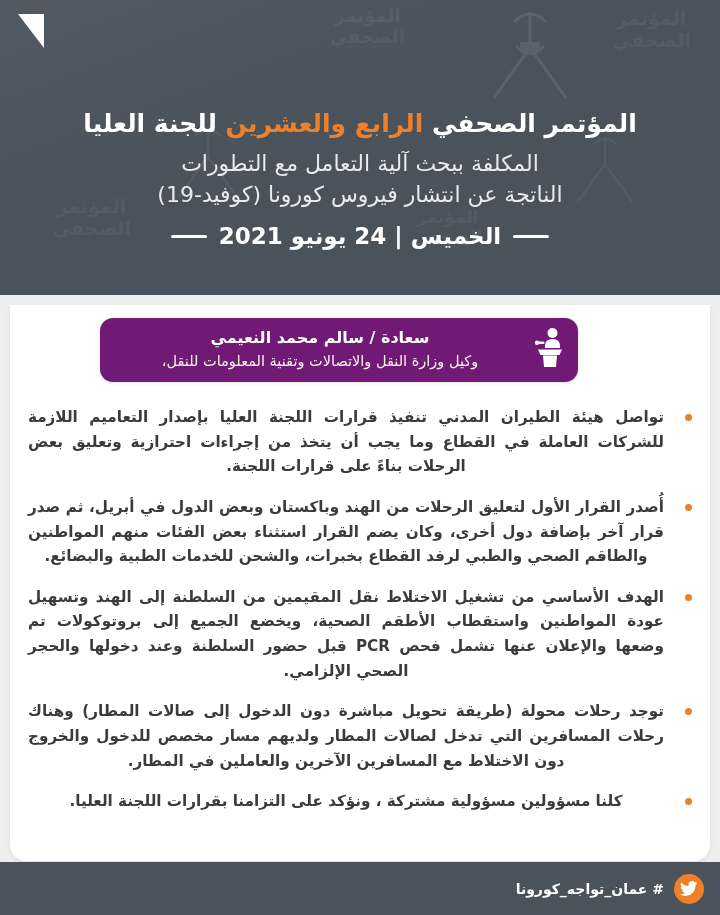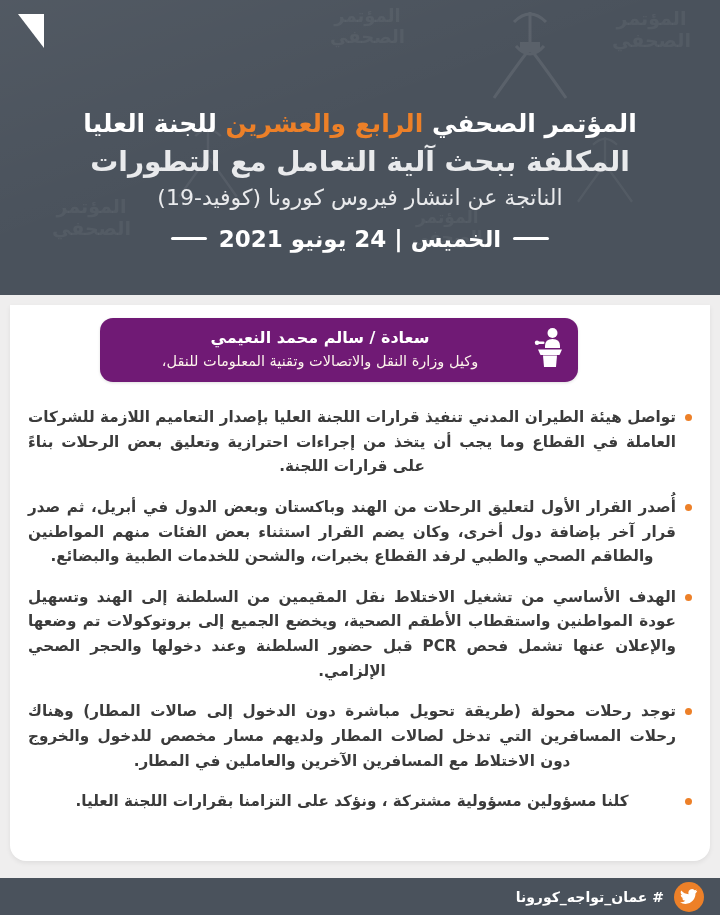--- a/index.html
+++ b/index.html
@@ -125,24 +125,24 @@
   .title-line1 {
     color: #ffffff;
     font-size: 25px;
     font-weight: bold;
     line-height: 1.28;
     letter-spacing: 0px;
   }
   .title-accent { color: #ed8028; }
   .title-line2 {
     color: #e9eaec;
-    font-size: 28px;
-    font-weight: bold;
+    font-size: 22px;
+    font-weight: normal;
     line-height: 1.42;
-    margin-top: 2px;
+    margin-top: 8px;
     padding: 0 22px;
   }
   .title-line3 {
     color: #e9eaec;
     font-size: 22px;
     font-weight: normal;
     line-height: 1.42;
     padding: 0 22px;
   }
   .date-row {
@@ -213,21 +213,21 @@
 
   .bullets {
     position: absolute;
     top: 100px;
     right: 18px;
     left: 18px;
   }
   .bullet {
     display: flex;
     align-items: flex-start;
-    gap: 9px;
+    gap: 21px;
     margin-bottom: 16px;
   }
   .bullet-dot {
     flex: 0 0 auto;
     width: 7px;
     height: 7px;
     border-radius: 50%;
     background: #ed8028;
     margin-top: 9px;
   }
@@ -240,21 +240,21 @@
     text-align: justify;
     text-align-last: center;
   }
 
   
   .footer {
     position: absolute;
     bottom: 0;
     right: 0;
     left: 0;
-    height: 37px;
+    height: 53px;
     background: #4a525c;
     display: flex;
     align-items: center;
     padding-right: 16px;
     gap: 10px;
   }
   .twitter-badge {
     flex: 0 0 auto;
     width: 30px;
     height: 30px;

